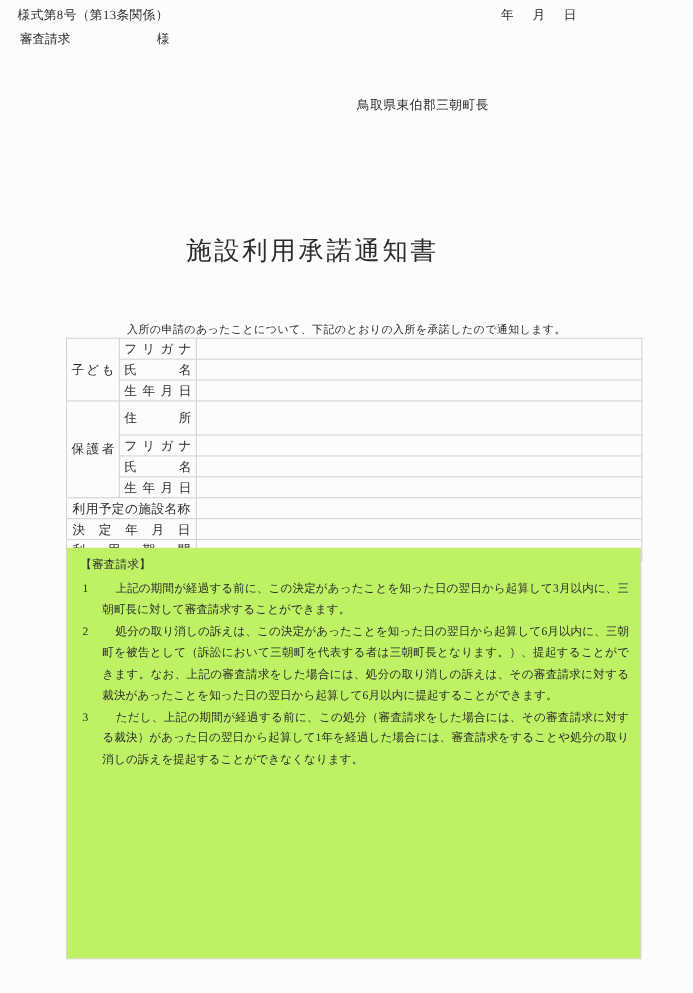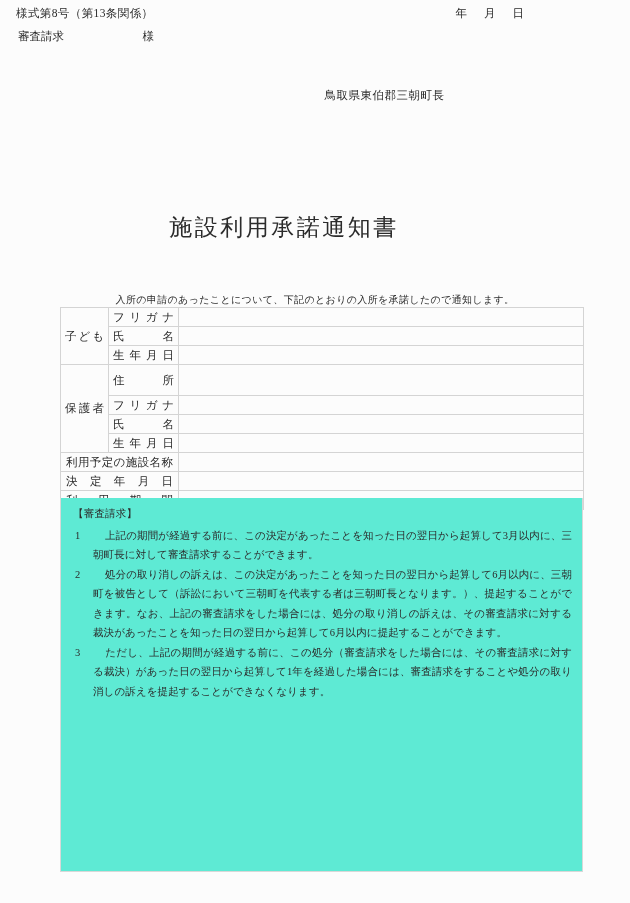--- a/index.html
+++ b/index.html
@@ -146,21 +146,21 @@
   
   .appeal-box {
     position: absolute;
     left: 60px;
     top: 498px;
     width: 523px;
     height: 374px;
     box-sizing: border-box;
     border: 1px solid #d8d8d8;
     border-top: none;
-    background: #5eead4;
+    background: #bef264;
     padding: 6px 10px 0 10px;
     font-size: 10.5px;
     line-height: 19.5px;
   }
   .appeal-head {
     font-size: 10.5px;
     margin: 0 0 2px 2px;
     letter-spacing: 0.2px;
   }
   .appeal-item {

